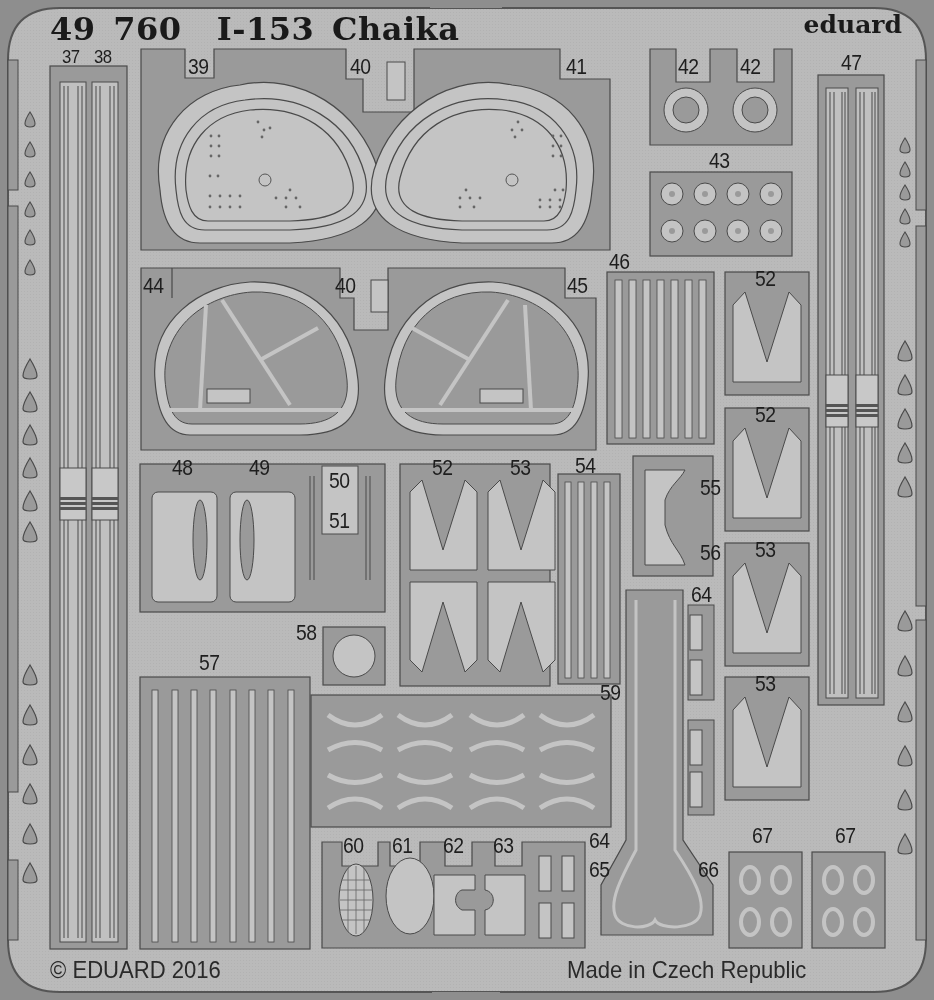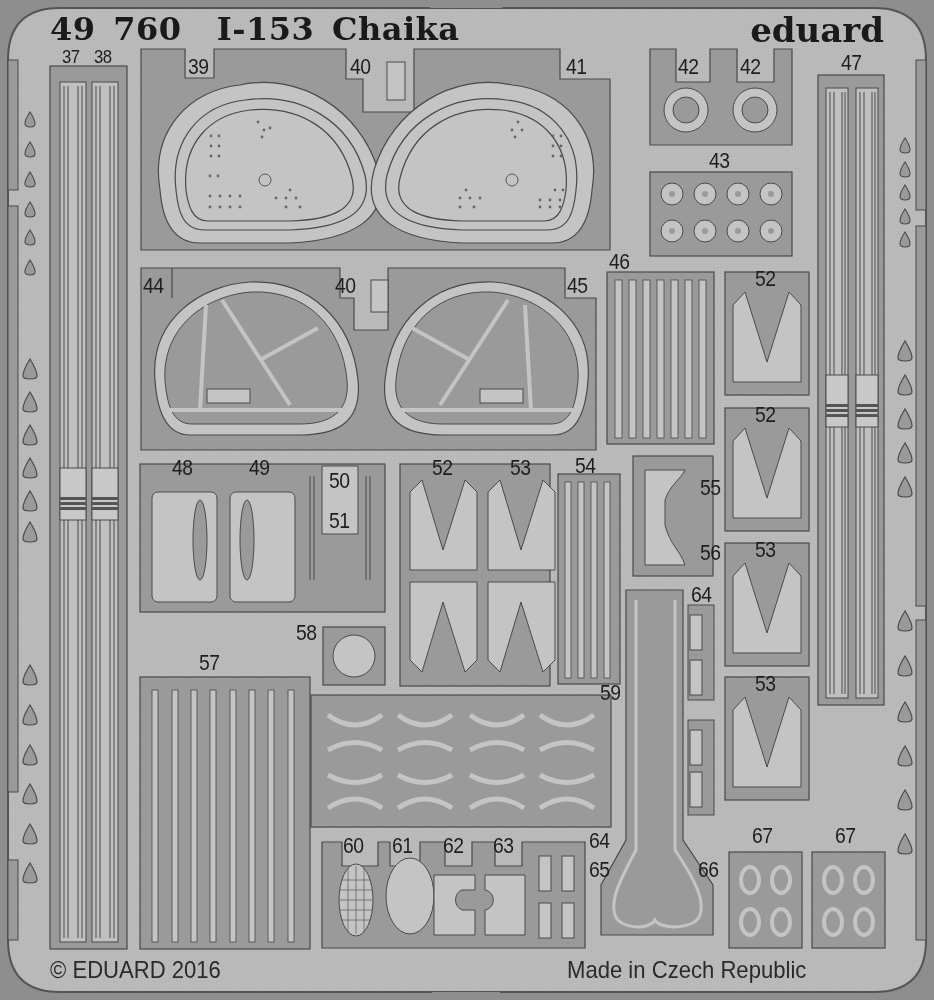--- a/index.html
+++ b/index.html
@@ -1,20 +1,20 @@
 <!DOCTYPE html>
 <html><head>
 <meta charset="utf-8">
 <style>
   html, body { margin:0; padding:0; background:#8e8e8e; }
   body { width:934px; height:1000px; position:relative; overflow:hidden; font-family:"Liberation Sans", sans-serif; }
   #fret { position:absolute; left:0; top:0; width:934px; height:1000px; }
   .lbl { position:absolute; font-family:"Liberation Sans", sans-serif; font-size:22px; color:#1e1e1e; line-height:1; transform:scaleX(0.88); transform-origin:left top; letter-spacing:-0.5px; }
   .title { position:absolute; left:50px; top:10px; font-family:"DejaVu Serif", serif; font-weight:bold; font-size:32px; color:#1a1a1a; letter-spacing:0.5px; word-spacing:6px; }
-  .brand { position:absolute; right:50px; top:10px; font-family:"DejaVu Serif", serif; font-weight:bold; font-size:34px; color:#1a1a1a; }
+  .brand { position:absolute; right:32px; top:10px; font-family:"DejaVu Serif", serif; font-weight:bold; font-size:25px; color:#1a1a1a; }
   .foot { position:absolute; top:956px; font-size:24px; color:#2a2a2a; transform:scaleX(0.92); transform-origin:left top; }
 </style>
 </head>
 <body>
 
 <svg id="fret" viewBox="0 0 934 1000" xmlns="http://www.w3.org/2000/svg">
   <defs>
     <pattern id="grain" width="3" height="3" patternUnits="userSpaceOnUse">
       <rect width="3" height="3" fill="#bababa"></rect>
       <rect width="1" height="1" fill="#b2b2b2"></rect>

